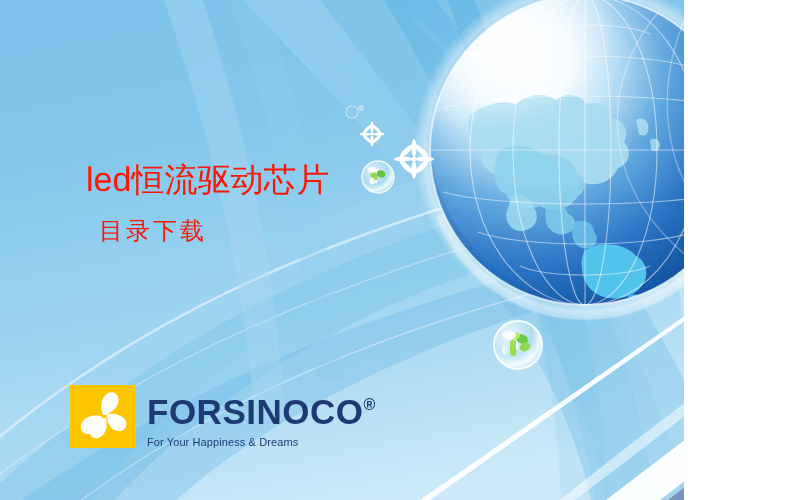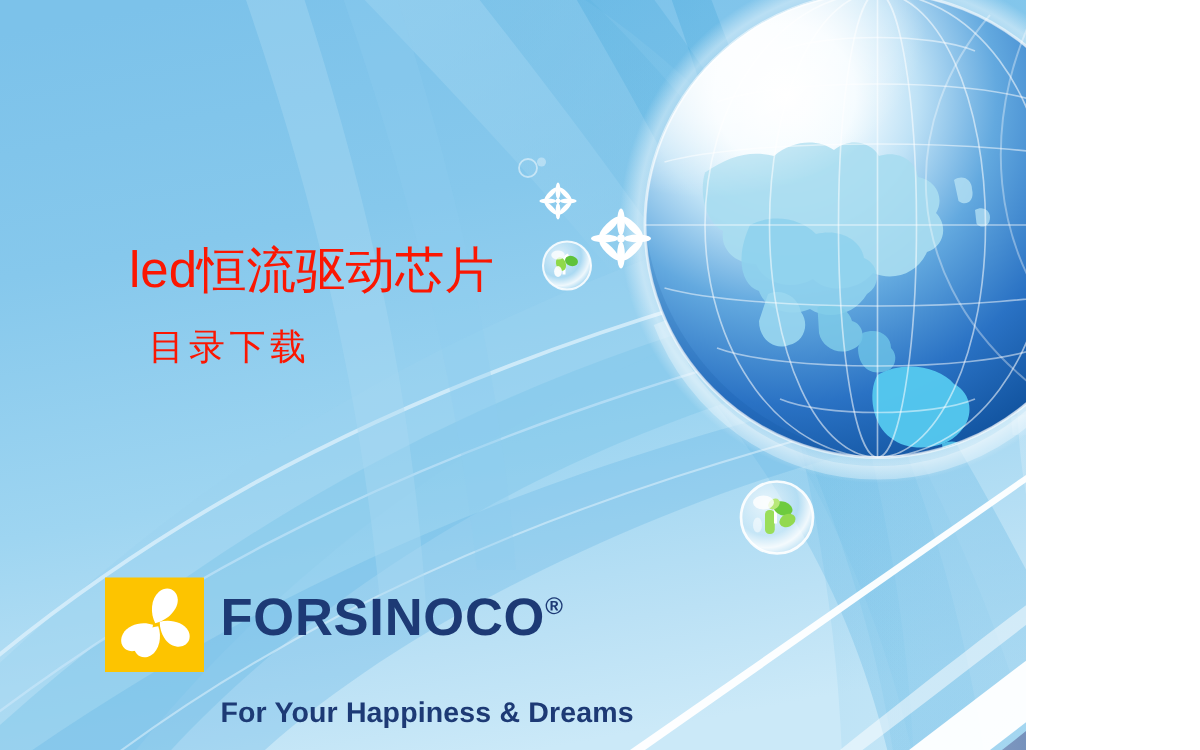--- a/index.html
+++ b/index.html
@@ -73,45 +73,43 @@
     flex: 0 0 auto;
     position: relative;
   }
   .logo-mark svg { display: block; }
   .logo-text {
     margin-left: 11px;
     margin-top: 1px;
     display: flex;
     flex-direction: column;
     justify-content: flex-end;
-    gap: 34px;
   }
   .logo-word {
     color: #1d3a75;
     font-weight: bold;
     font-size: 35px;
     line-height: 38px;
     letter-spacing: 0.5px;
     font-family: "Liberation Sans", "DejaVu Sans", sans-serif;
     white-space: nowrap;
   }
   .logo-word .reg {
     font-size: 16px;
     vertical-align: 14px;
     letter-spacing: 0;
   }
   .logo-tagline {
     color: #1d3a75;
-    font-size: 19px;
+    font-size: 11px;
     line-height: 20px;
     margin-top: 1px;
     letter-spacing: 0.1px;
     font-family: "Liberation Sans", "DejaVu Sans", sans-serif;
     white-space: nowrap;
-    font-weight: bold;
   }
 </style>
 </head>
 <body>
 
 <div id="banner">
 
   <svg class="art" viewBox="0 0 800 500" xmlns="http://www.w3.org/2000/svg">
     <defs>
       <linearGradient id="bgGrad" x1="0.15" y1="0" x2="0.45" y2="1">

